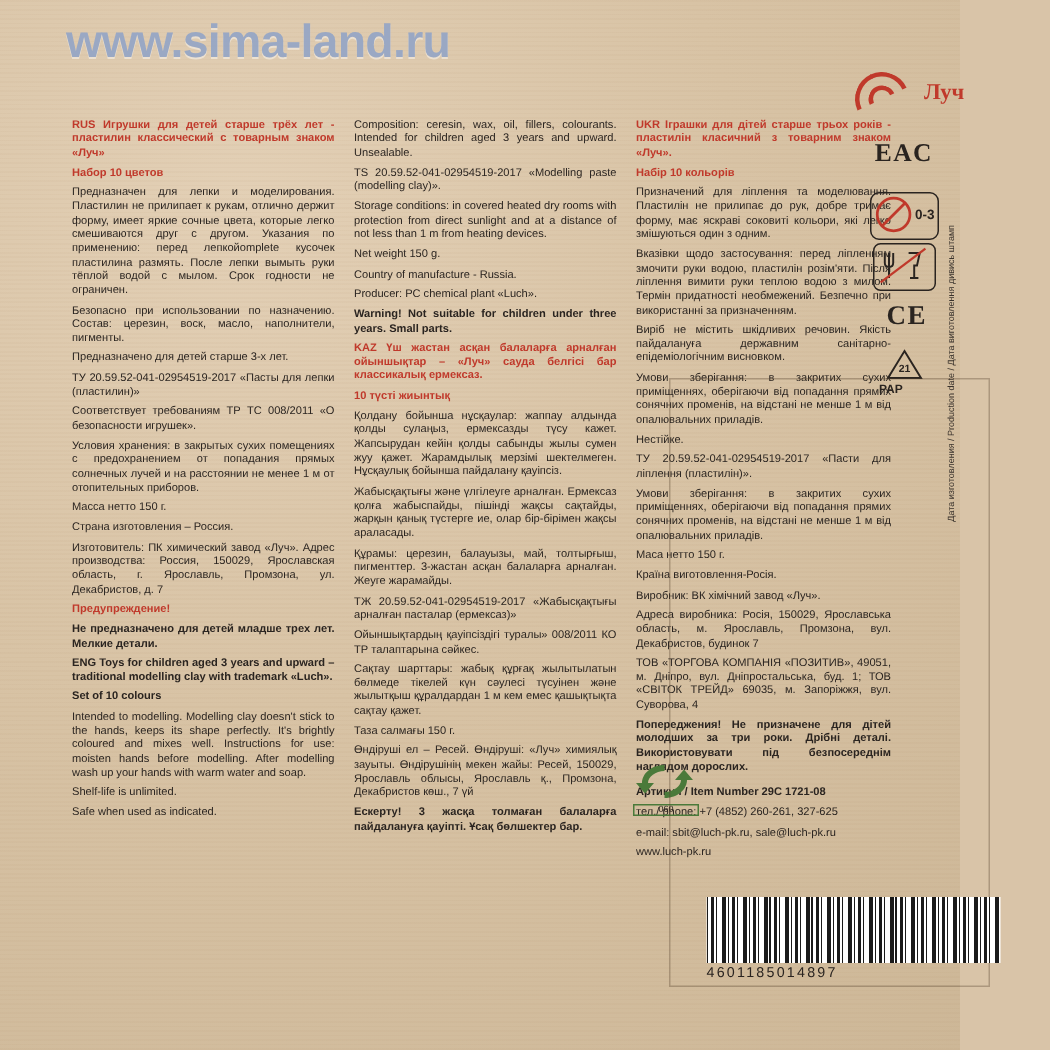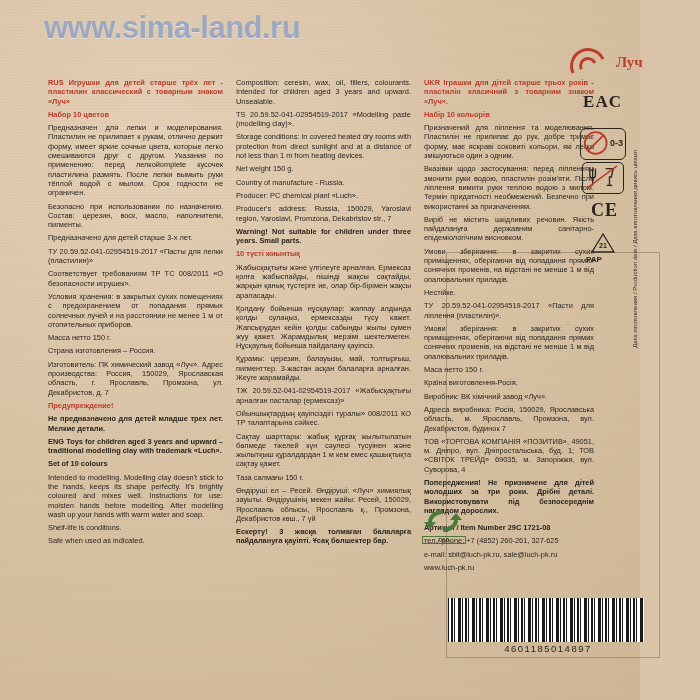--- a/index.html
+++ b/index.html
@@ -107,21 +107,21 @@
   
   .vert{
     position:absolute;right:2px;top:150px;
     writing-mode:vertical-rl;
     transform:rotate(180deg);
     font-size:6px;color:#3a332c;white-space:nowrap;
   }
 
   
   .barcode{
-    position:absolute;left:448px;top:598px;width:200px;height:58px;text-align:center;
+    position:absolute;left:471px;top:598px;width:200px;height:58px;
   }
   .barcode .bars{
     width:196px;height:44px;
     background:
       repeating-linear-gradient(90deg,
         #1a1a1a 0px,#1a1a1a 1px,#ffffff 1px,#ffffff 3px,
         #1a1a1a 3px,#1a1a1a 5px,#ffffff 5px,#ffffff 6px,
         #1a1a1a 6px,#1a1a1a 7px,#ffffff 7px,#ffffff 10px,
         #1a1a1a 10px,#1a1a1a 13px,#ffffff 13px,#ffffff 14px);
   }
@@ -150,36 +150,36 @@
     <p>Соответствует требованиям ТР ТС 008/2011 «О безопасности игрушек».</p>
     <p>Условия хранения: в закрытых сухих помещениях с предохранением от попадания прямых солнечных лучей и на расстоянии не менее 1 м от отопительных приборов.</p>
     <p>Масса нетто 150 г.</p>
     <p>Страна изготовления – Россия.</p>
     <p>Изготовитель: ПК химический завод «Луч». Адрес производства: Россия, 150029, Ярославская область, г. Ярославль, Промзона, ул. Декабристов, д. 7</p>
     <p class="bold red">Предупреждение!</p>
     <p class="bold">Не предназначено для детей младше трех лет. Мелкие детали.</p>
     <p class="hdr">ENG  Toys for children aged 3 years and upward – traditional modelling clay with trademark «Luch».</p>
     <p class="bold">Set of 10 colours</p>
     <p>Intended to modelling. Modelling clay doesn't stick to the hands, keeps its shape perfectly. It's brightly coloured and mixes well. Instructions for use: moisten hands before modelling. After modelling wash up your hands with warm water and soap.</p>
-    <p>Shelf-life is conditions.</p>
+    <p>Shelf-life is unlimited.</p>
     <p>Safe when used as indicated.</p>
   </div>
 
   <div class="col" id="col2">
     <p>Composition: ceresin, wax, oil, fillers, colourants. Intended for children aged 3 years and upward. Unsealable.</p>
     <p>ТS 20.59.52-041-02954519-2017 «Modelling paste (modelling clay)».</p>
     <p>Storage conditions: in covered heated dry rooms with protection from direct sunlight and at a distance of not less than 1 m from heating devices.</p>
     <p>Net weight 150 g.</p>
     <p>Country of manufacture - Russia.</p>
     <p>Producer: PC chemical plant «Luch».</p>
-    <p>Producer's address: Russia, 150029, Yaroslavl region, Yaroslavl, Promzona, Dekabristov str., 7</p>
     <p class="bold">Warning! Not suitable for children under three years. Small parts.</p>
+    <p class="hdr"><span class="red">KAZ  Үш жастан асқан балаларға арналған ойыншықтар – «Луч» сауда белгісі бар классикалық ермексаз.</span></p>
     <p class="bold red">10 түсті жиынтық</p>
+    <p>Қолдану бойынша нұсқаулар: жаппау алдында қолды сулаңыз, ермексазды түсу кажет. Жапсырудан кейін қолды сабынды жылы сумен жуу қажет. Жарамдылық мерзімі шектелмеген. Нұсқаулық бойынша пайдалану қауіпсіз.</p>
     <p>Жабысқақтығы және үлгілеуге арналған. Ермексаз қолға жабыспайды, пішінді жақсы сақтайды, жарқын қанық түстерге ие, олар бір-бірімен жақсы араласады.</p>
-    <p>Қолдану бойынша нұсқаулар: жаппау алдында қолды сулаңыз, ермексазды түсу кажет. Жапсырудан кейін қолды сабынды жылы сумен жуу қажет. Жарамдылық мерзімі шектелмеген. Нұсқаулық бойынша пайдалану қауіпсіз.</p>
     <p>Құрамы: церезин, балауызы, май, толтырғыш, пигменттер. 3-жастан асқан балаларға арналған. Жеуге жарамайды.</p>
     <p>ТЖ 20.59.52-041-02954519-2017 «Жабысқақтығы арналған пасталар (ермексаз)»</p>
     <p>Ойыншықтардың қауіпсіздігі туралы» 008/2011 КО ТР талаптарына сәйкес.</p>
     <p>Сақтау шарттары: жабық құрғақ жылытылатын бөлмеде тікелей күн сәулесі түсуінен және жылытқыш құралдардан 1 м кем емес қашықтықта сақтау қажет.</p>
     <p>Таза салмағы 150 г.</p>
     <p>Өндіруші ел – Ресей. Өндіруші: «Луч» химиялық зауыты. Өндірушінің мекен жайы: Ресей, 150029, Ярославль облысы, Ярославль қ., Промзона, Декабристов көш., 7 үй</p>
     <p class="bold">Ескерту! 3 жасқа толмаған балаларға пайдалануға қауіпті. Ұсақ бөлшектер бар.</p>
   </div>
 
   <div class="col" id="col3">

